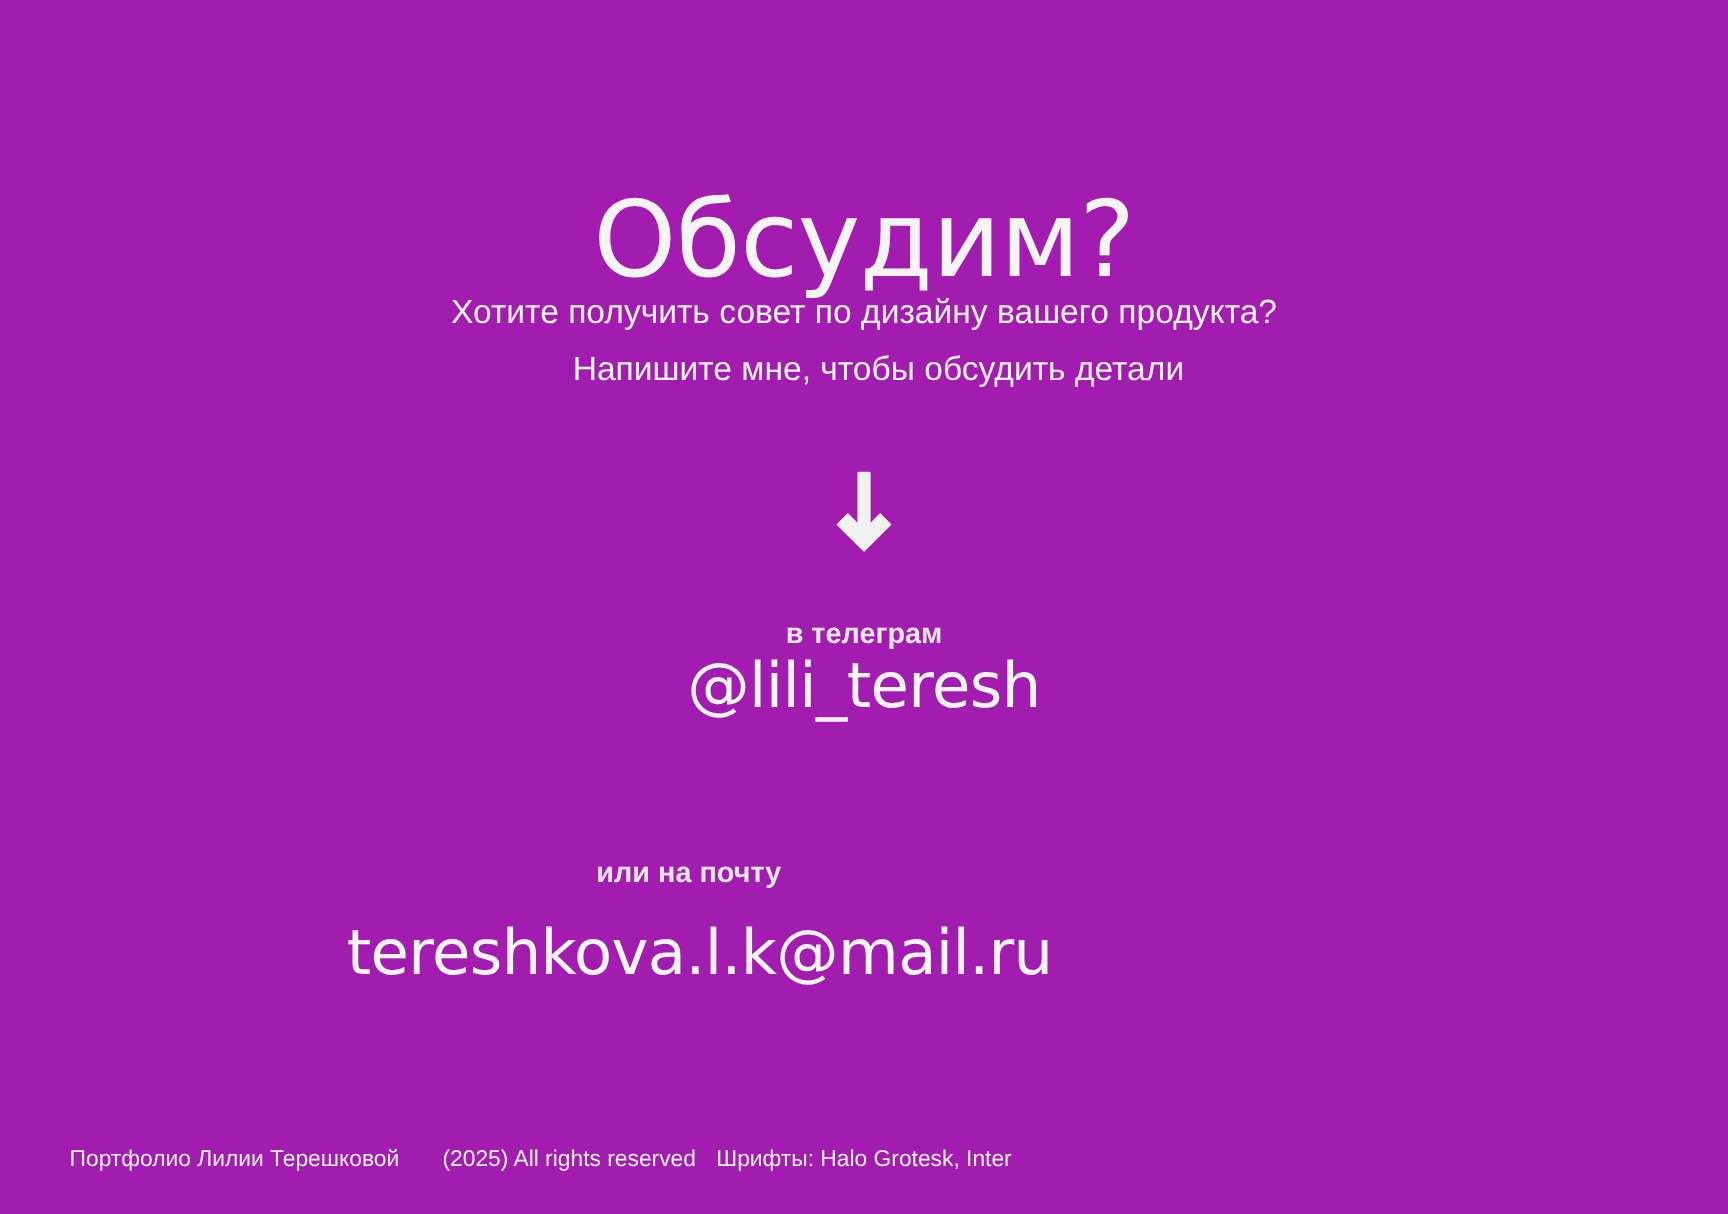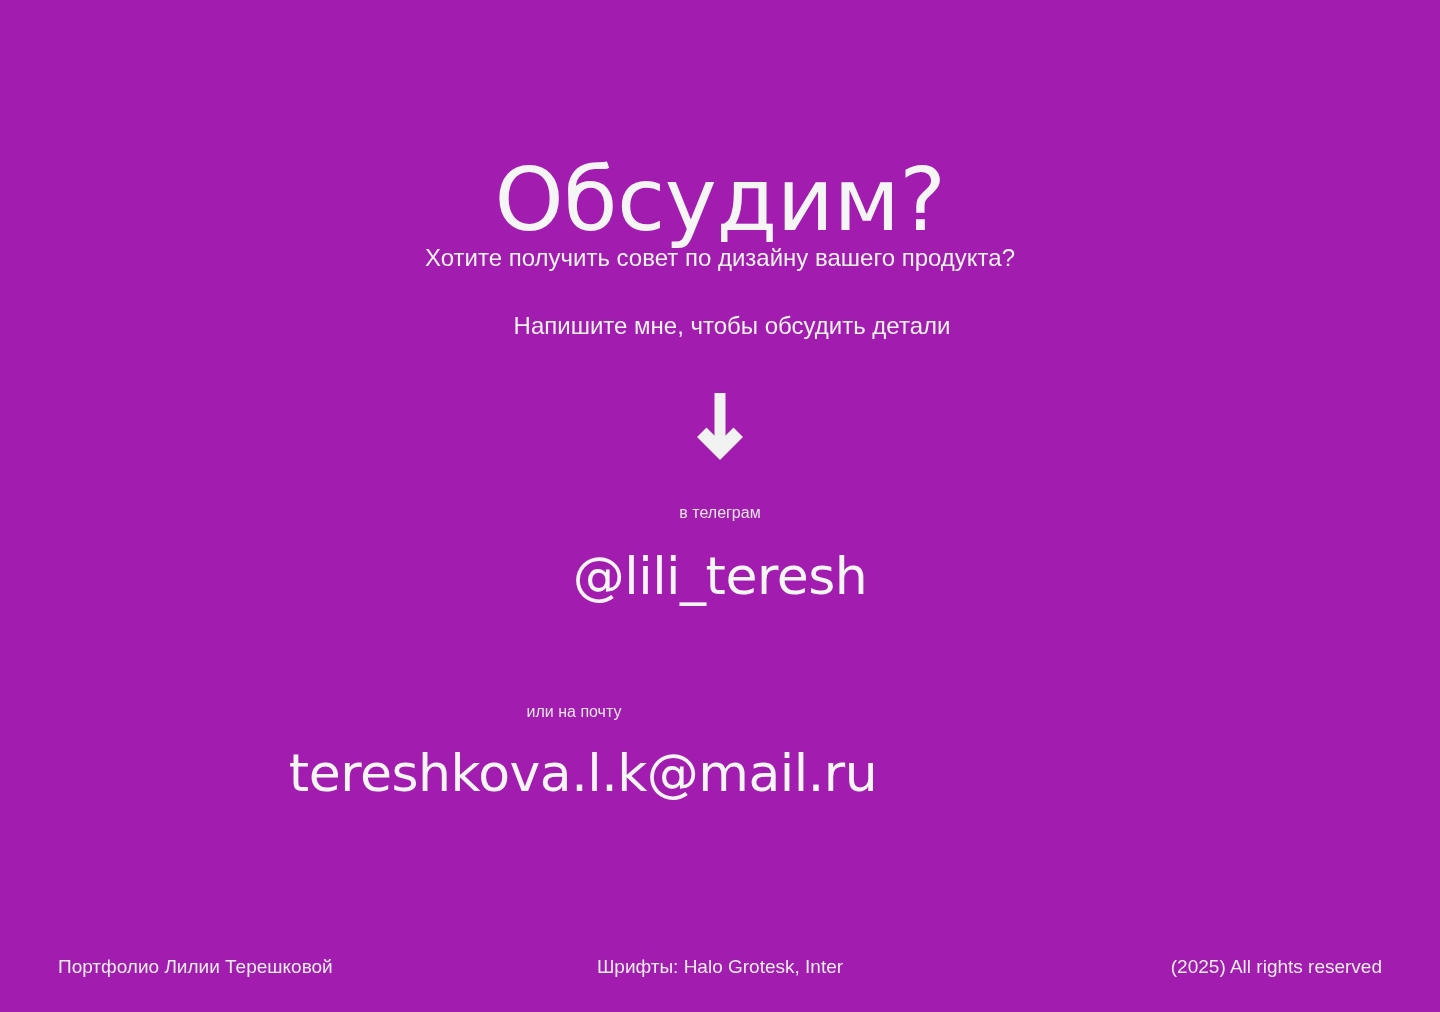--- a/index.html
+++ b/index.html
@@ -43,29 +43,29 @@
   
   .subtitle-block {
     position: absolute;
     top: 246px;
     left: 0;
     width: 1440px;
     text-align: center;
   }
   .subtitle-line {
     font-family: "Liberation Sans", sans-serif;
-    font-size: 24px;
+    font-size: 28px;
     font-weight: 400;
     color: #f2f2f2;
     line-height: 1.0;
     letter-spacing: 0px;
     white-space: nowrap;
   }
   .subtitle-line + .subtitle-line {
-    margin-top: 44px;
+    margin-top: 20px;
     padding-left: 24px;
   }
 
   
   .arrow-wrap {
     position: absolute;
     top: 393px;
     left: 0;
     width: 1440px;
     display: flex;
@@ -88,51 +88,50 @@
   }
   .contact-email {
     position: absolute;
     top: 702px;
     left: 0;
     width: 1148px;
     text-align: center;
   }
   .contact-label {
     font-family: "Liberation Sans", sans-serif;
-    font-size: 16px;
-    font-weight: 400;
+    font-size: 24px;
+    font-weight: 700;
     color: #e6e6e6;
     line-height: 1.2;
     white-space: nowrap;
+    margin-top: 12px;
   }
   .contact-value {
     font-family: "DejaVu Sans", sans-serif;
     font-size: 52px;
     font-weight: 400;
     letter-spacing: -0.5px;
     color: #f5f5f5;
     line-height: 1.1;
-    margin-top: 26px;
     white-space: nowrap;
   }
   .contact-email .contact-value {
     margin-top: 24px;
     padding-left: 18px;
   }
 
   
   .footer {
     position: absolute;
     left: 58px;
     right: 58px;
     bottom: 32px;
     height: 26px;
     display: flex;
     align-items: center;
-    justify-content: space-between;
   }
   .footer-item {
     font-family: "Liberation Sans", sans-serif;
     font-size: 19px;
     font-weight: 400;
     color: #ededed;
     line-height: 1.2;
     white-space: nowrap;
   }
   .footer-center {

